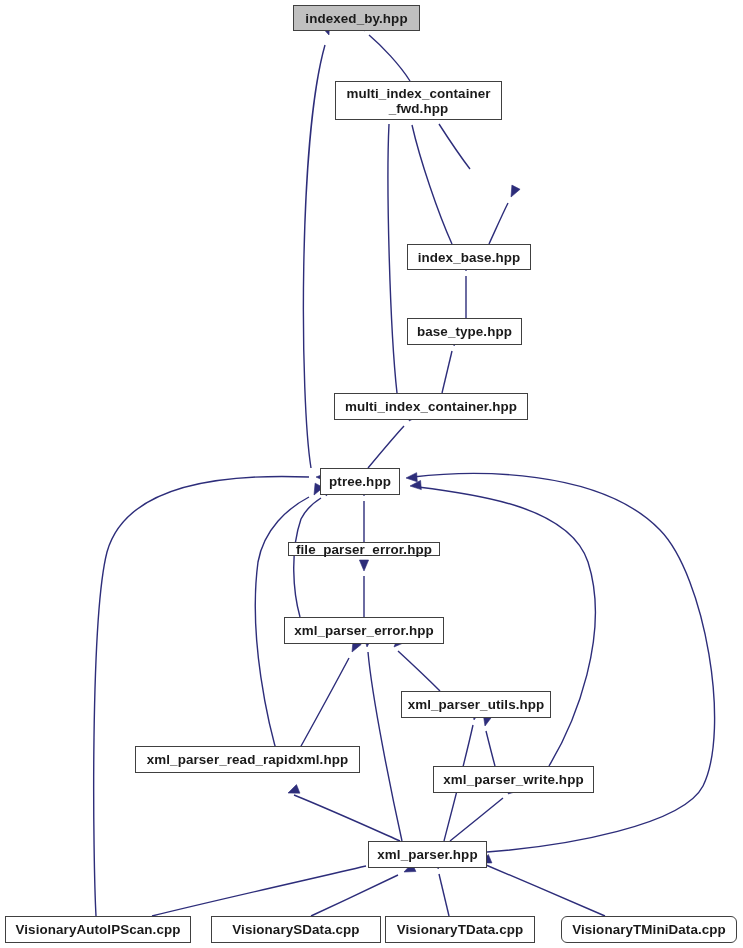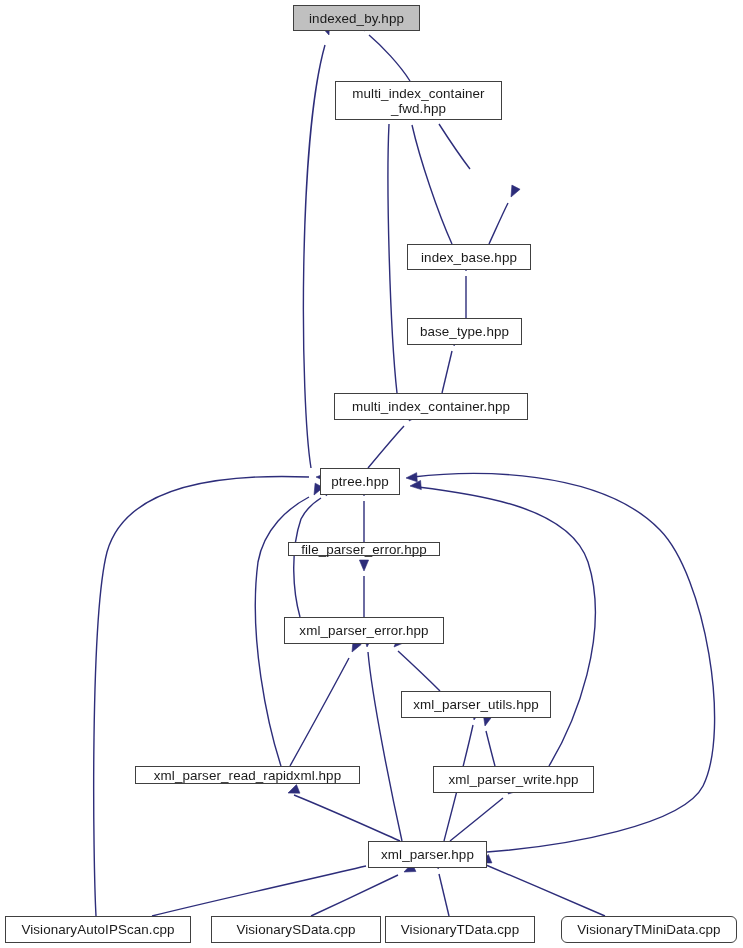--- a/index.html
+++ b/index.html
@@ -40,20 +40,21 @@
     color: #1a1a1a;
     display: flex;
     align-items: center;
     justify-content: center;
     text-align: center;
     font-size: 13.4px;
     line-height: 15px;
     white-space: pre;
     letter-spacing: 0.1px;
     z-index: 3;
+    font-weight: bold;
   }
   .node.highlight {
     background: #c0c0c0;
   }
 </style>
 </head>
 <body>
 
 <div id="graph-canvas">
   <svg id="edges" viewBox="0 0 743 948">
@@ -169,20 +170,20 @@
 <div class="node highlight" style="left: 293px; top: 5px; width: 127px; height: 26px;">indexed_by.hpp</div>
     <div class="node" style="left: 335px; top: 81px; width: 167px; height: 39px;">multi_index_container
 _fwd.hpp</div>
     <div class="node" style="left: 407px; top: 244px; width: 124px; height: 26px;">index_base.hpp</div>
     <div class="node" style="left: 407px; top: 318px; width: 115px; height: 27px;">base_type.hpp</div>
     <div class="node" style="left: 334px; top: 393px; width: 194px; height: 27px;">multi_index_container.hpp</div>
     <div class="node" style="left: 320px; top: 468px; width: 80px; height: 27px;">ptree.hpp</div>
     <div class="node" style="left: 288px; top: 542px; width: 152px; height: 14px;">file_parser_error.hpp</div>
     <div class="node" style="left: 284px; top: 617px; width: 160px; height: 27px;">xml_parser_error.hpp</div>
     <div class="node" style="left: 401px; top: 691px; width: 150px; height: 27px;">xml_parser_utils.hpp</div>
-    <div class="node" style="left: 135px; top: 766px; width: 225px; height: 18px;">xml_parser_read_rapidxml.hpp</div>
+    <div class="node" style="left: 135px; top: 746px; width: 225px; height: 27px;">xml_parser_read_rapidxml.hpp</div>
     <div class="node" style="left: 433px; top: 766px; width: 161px; height: 27px;">xml_parser_write.hpp</div>
     <div class="node" style="left: 368px; top: 841px; width: 119px; height: 27px;">xml_parser.hpp</div>
     <div class="node" style="left: 5px; top: 916px; width: 186px; height: 27px;">VisionaryAutoIPScan.cpp</div>
     <div class="node" style="left: 211px; top: 916px; width: 170px; height: 27px;">VisionarySData.cpp</div>
     <div class="node" style="left: 385px; top: 916px; width: 150px; height: 27px;">VisionaryTData.cpp</div>
     <div class="node" style="left: 561px; top: 916px; width: 176px; height: 27px; border-radius: 6px;">VisionaryTMiniData.cpp</div>
   </div>
 
 </body></html>

